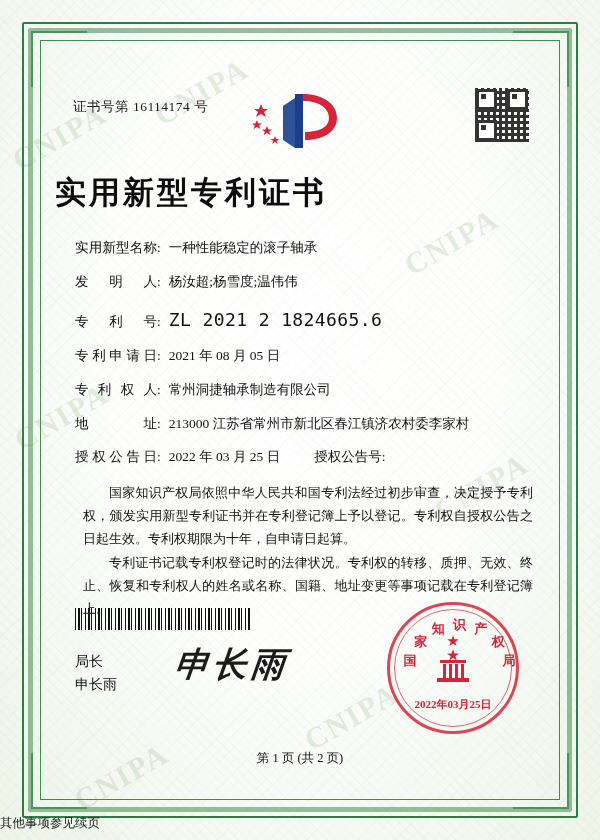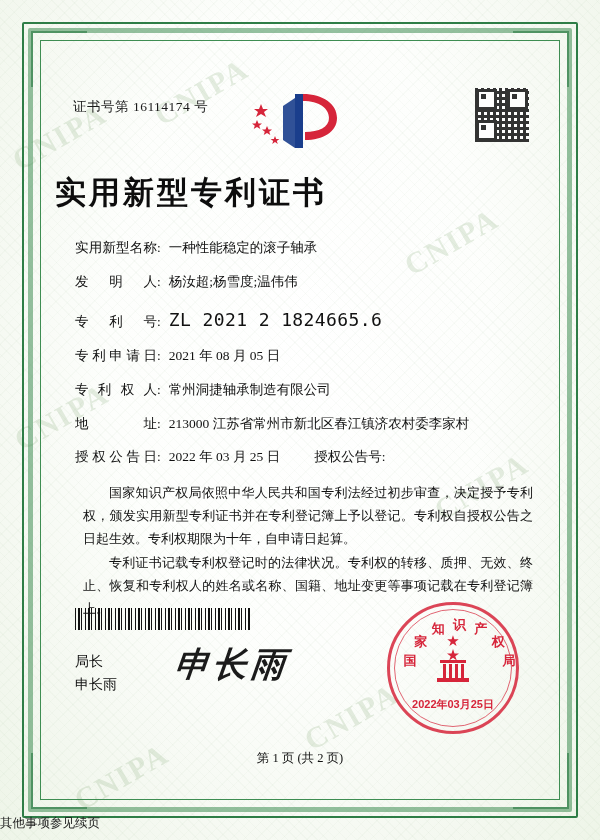--- a/index.html
+++ b/index.html
@@ -290,21 +290,21 @@
     font-size: 13px;
     font-weight: bold;
     color: #d6253a;
     transform-origin: 0 0;
   }
   .seal .seal-date {
     position: absolute;
     left: 50%;
     bottom: 22px;
     transform: translateX(-50%);
-    font-family: Liberation Sans, sans-serif;
+    font-family: Liberation Serif, serif;
     font-size: 11px;
     color: #d6253a;
     white-space: nowrap;
     font-weight: bold;
   }
 
   .page-no {
     position: absolute;
     left: 0; right: 0;
     top: 700px;

